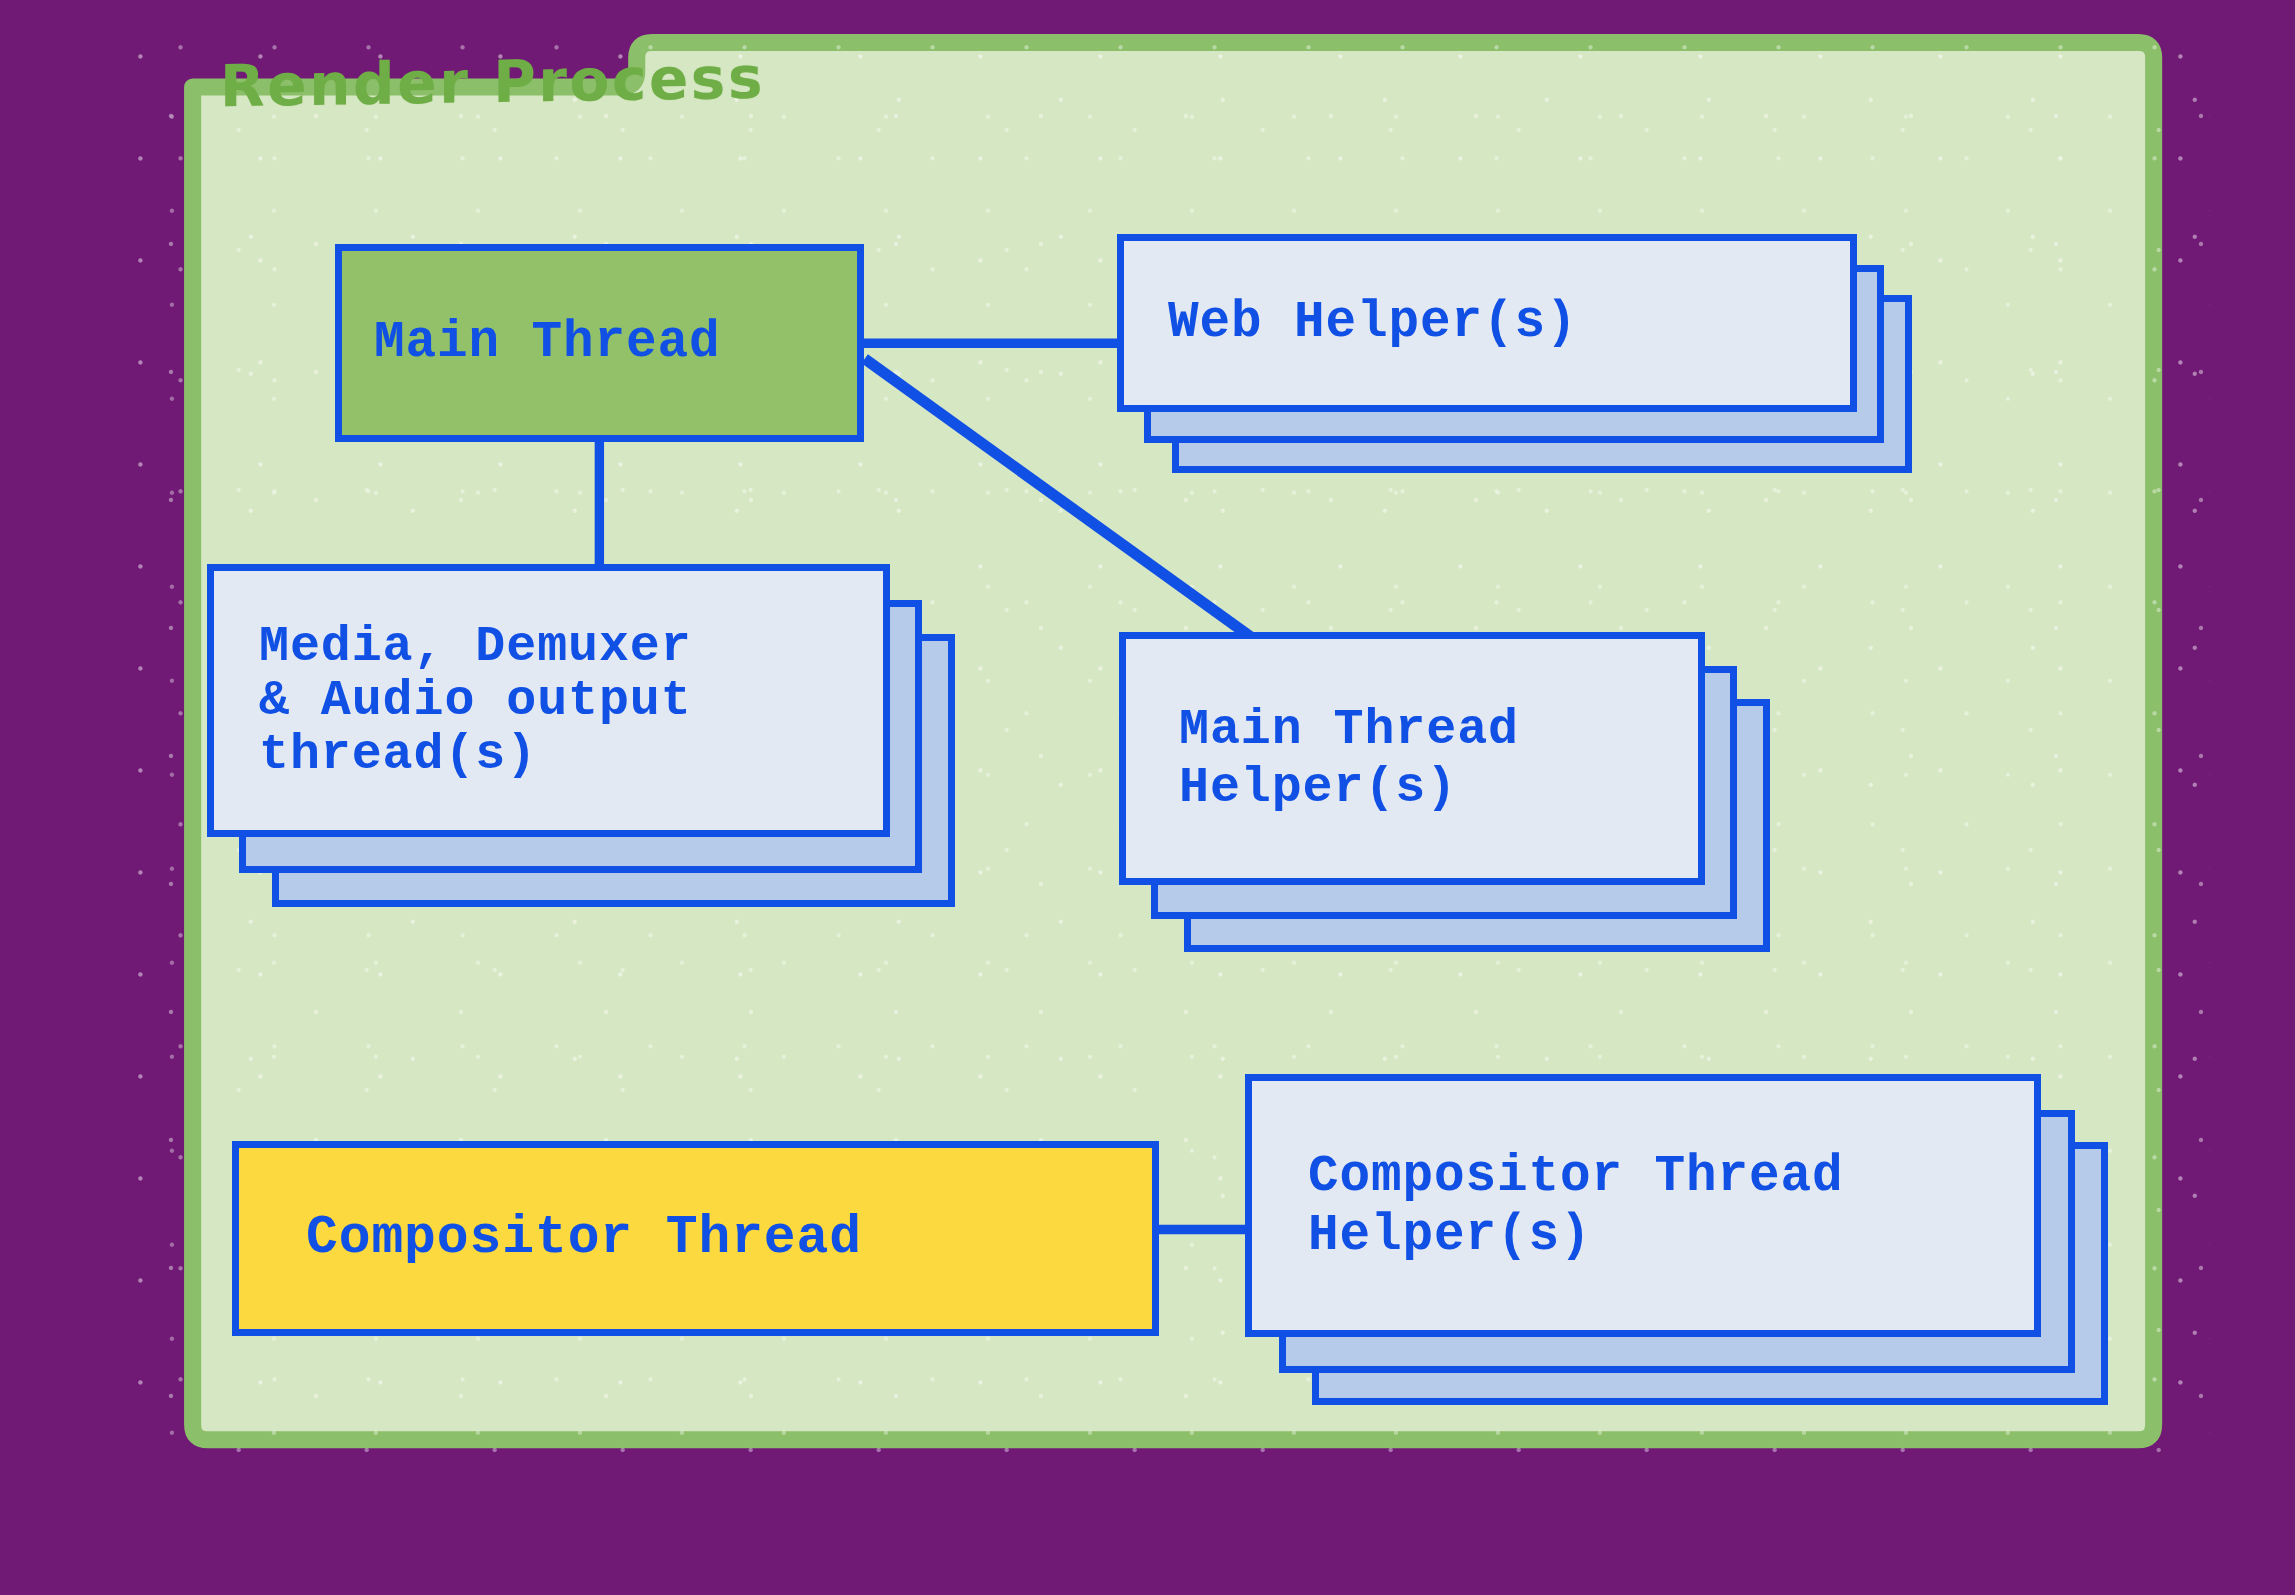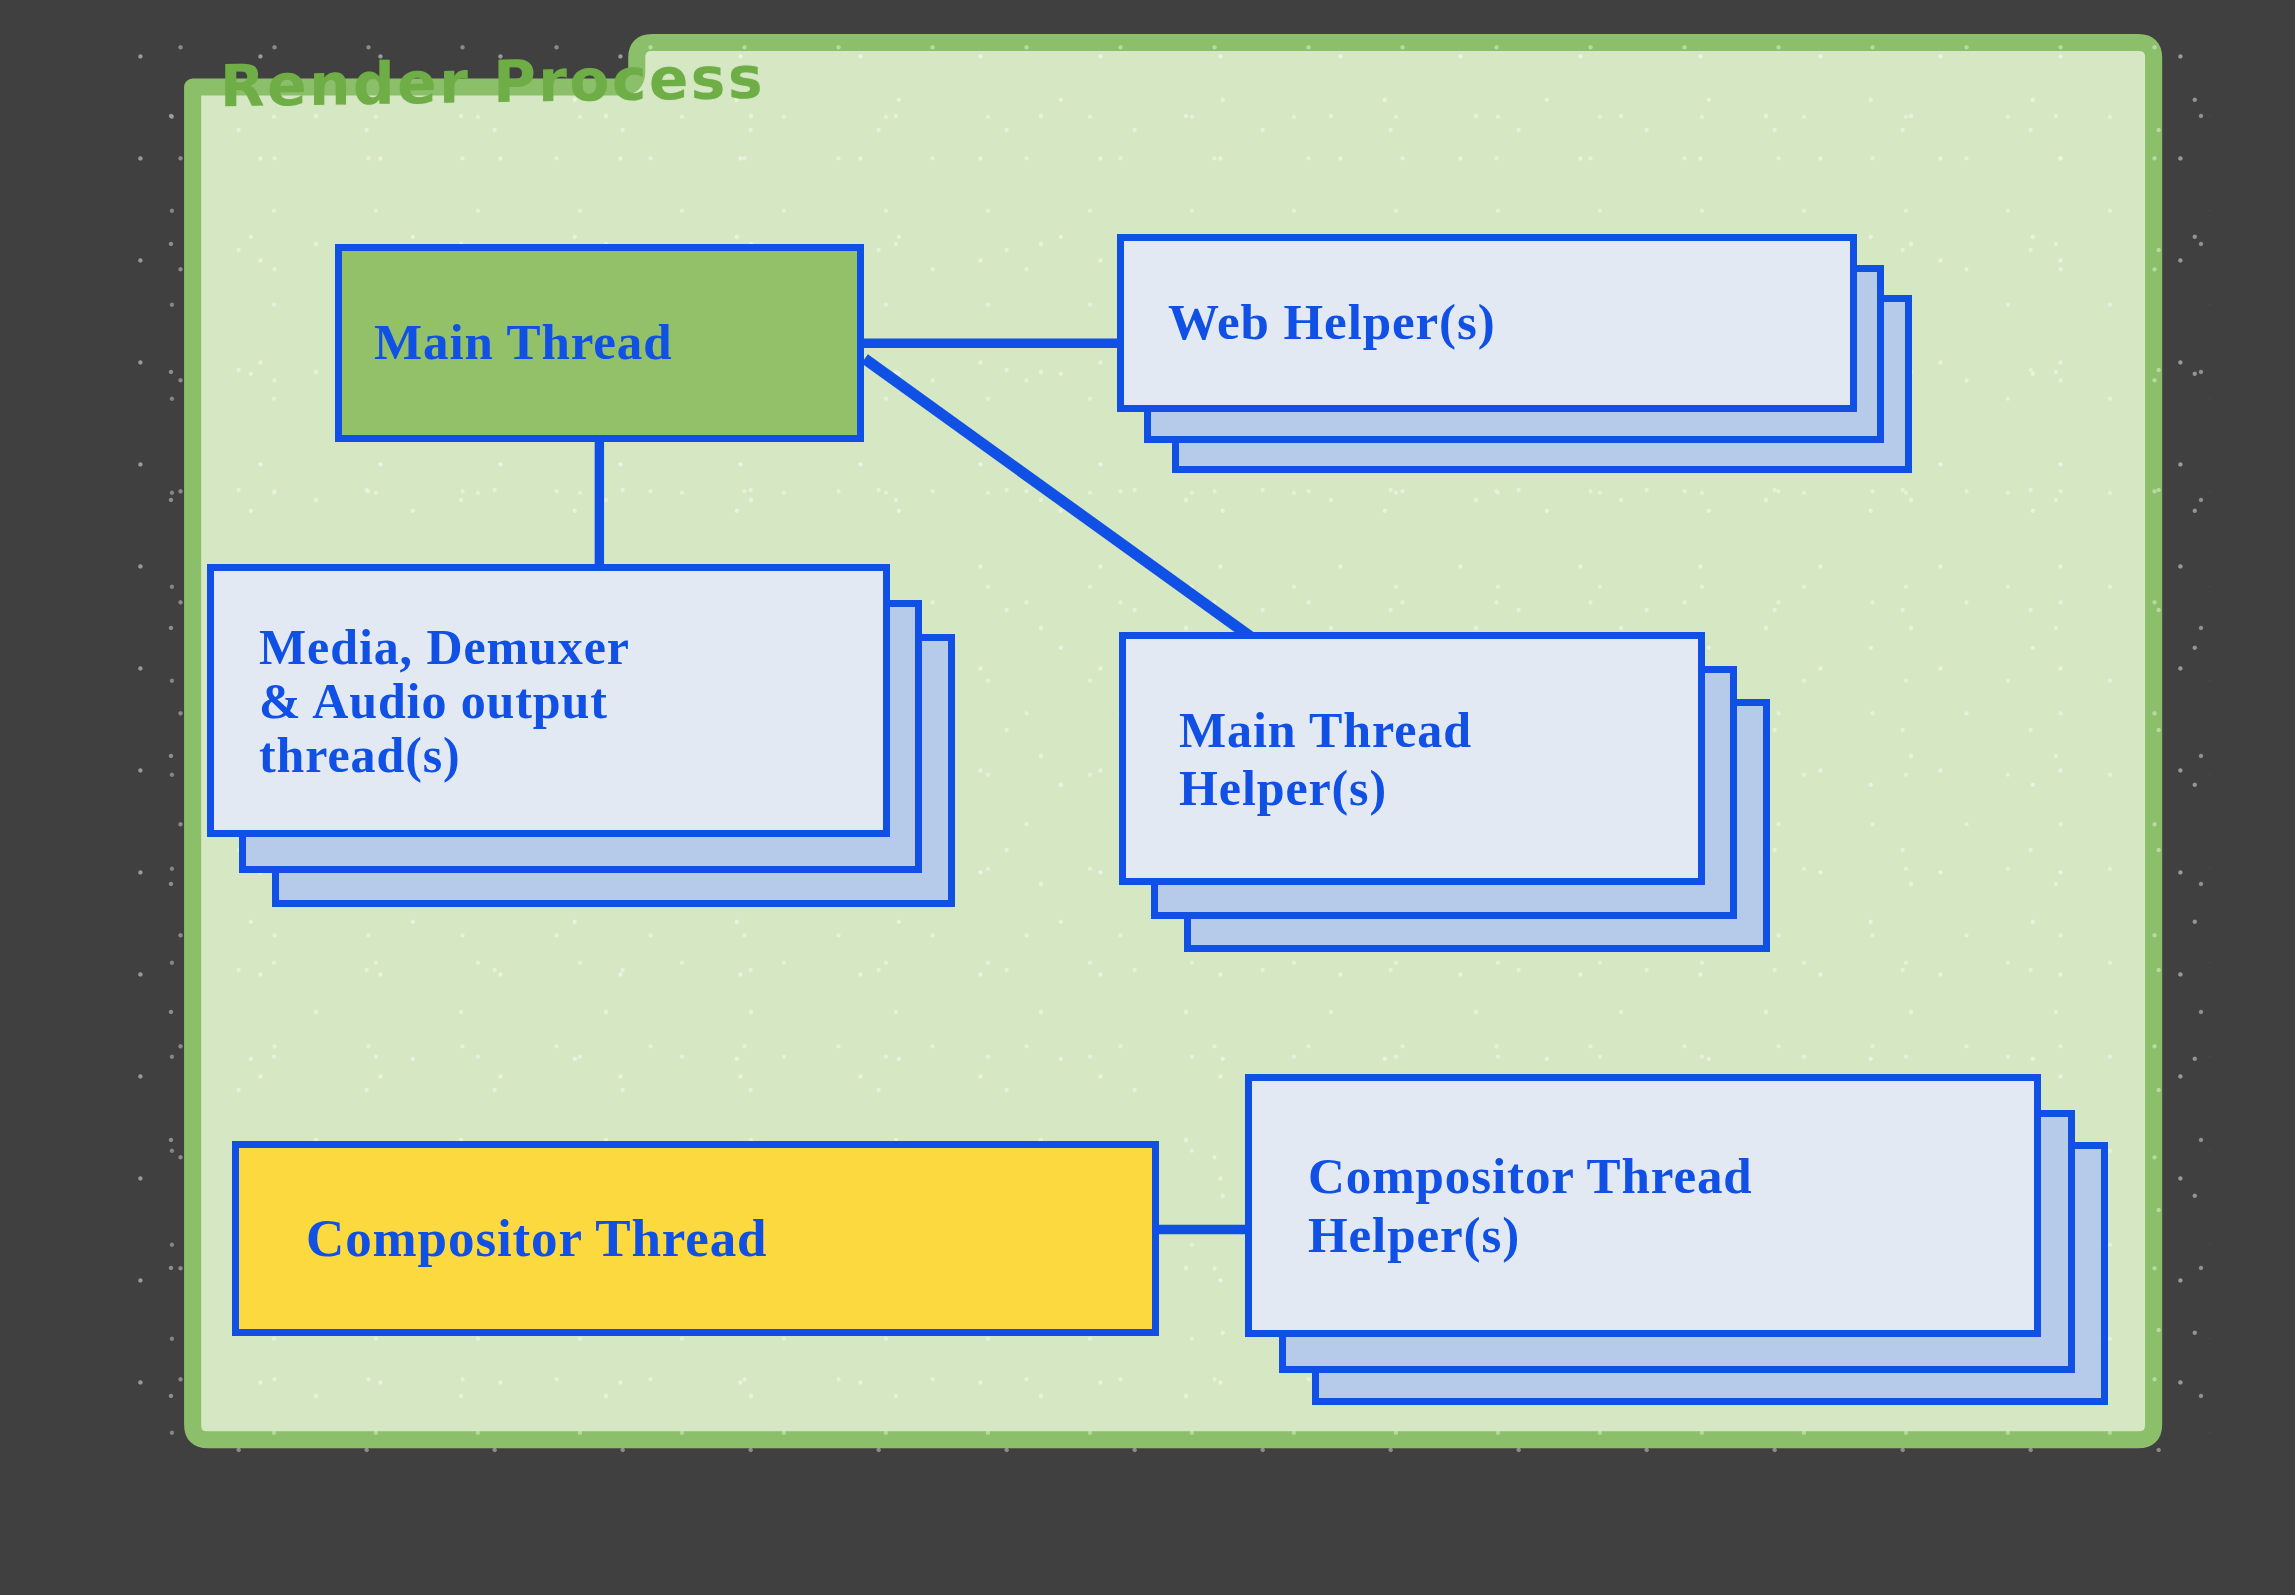--- a/index.html
+++ b/index.html
@@ -11,21 +11,21 @@
     width: 2295px;
     height: 1595px;
     font-family: "DejaVu Sans", sans-serif;
     overflow: hidden;
   }
 
   #stage {
     position: relative;
     width: 2295px;
     height: 1595px;
-    background: #404040;
+    background: #701a75;
   }
 
   
   .process-container {
     position: absolute;
     left: 126px;
     top: 34px;
     width: 2084px;
     height: 1428px;
   }
@@ -69,21 +69,21 @@
   }
 
   .card .label {
     position: absolute;
     left: 0;
     right: 0;
     top: 50%;
     transform: translateY(-50%);
     padding: 0 24px;
     color: #1150E4;
-    font-family: Liberation Serif, serif;
+    font-family: Liberation Mono, monospace;
     font-weight: 700;
     line-height: 1.12;
     letter-spacing: 0.9px;
     white-space: pre-line;
   }
 
   
   .card.green {
     background: #93C169;
   }

